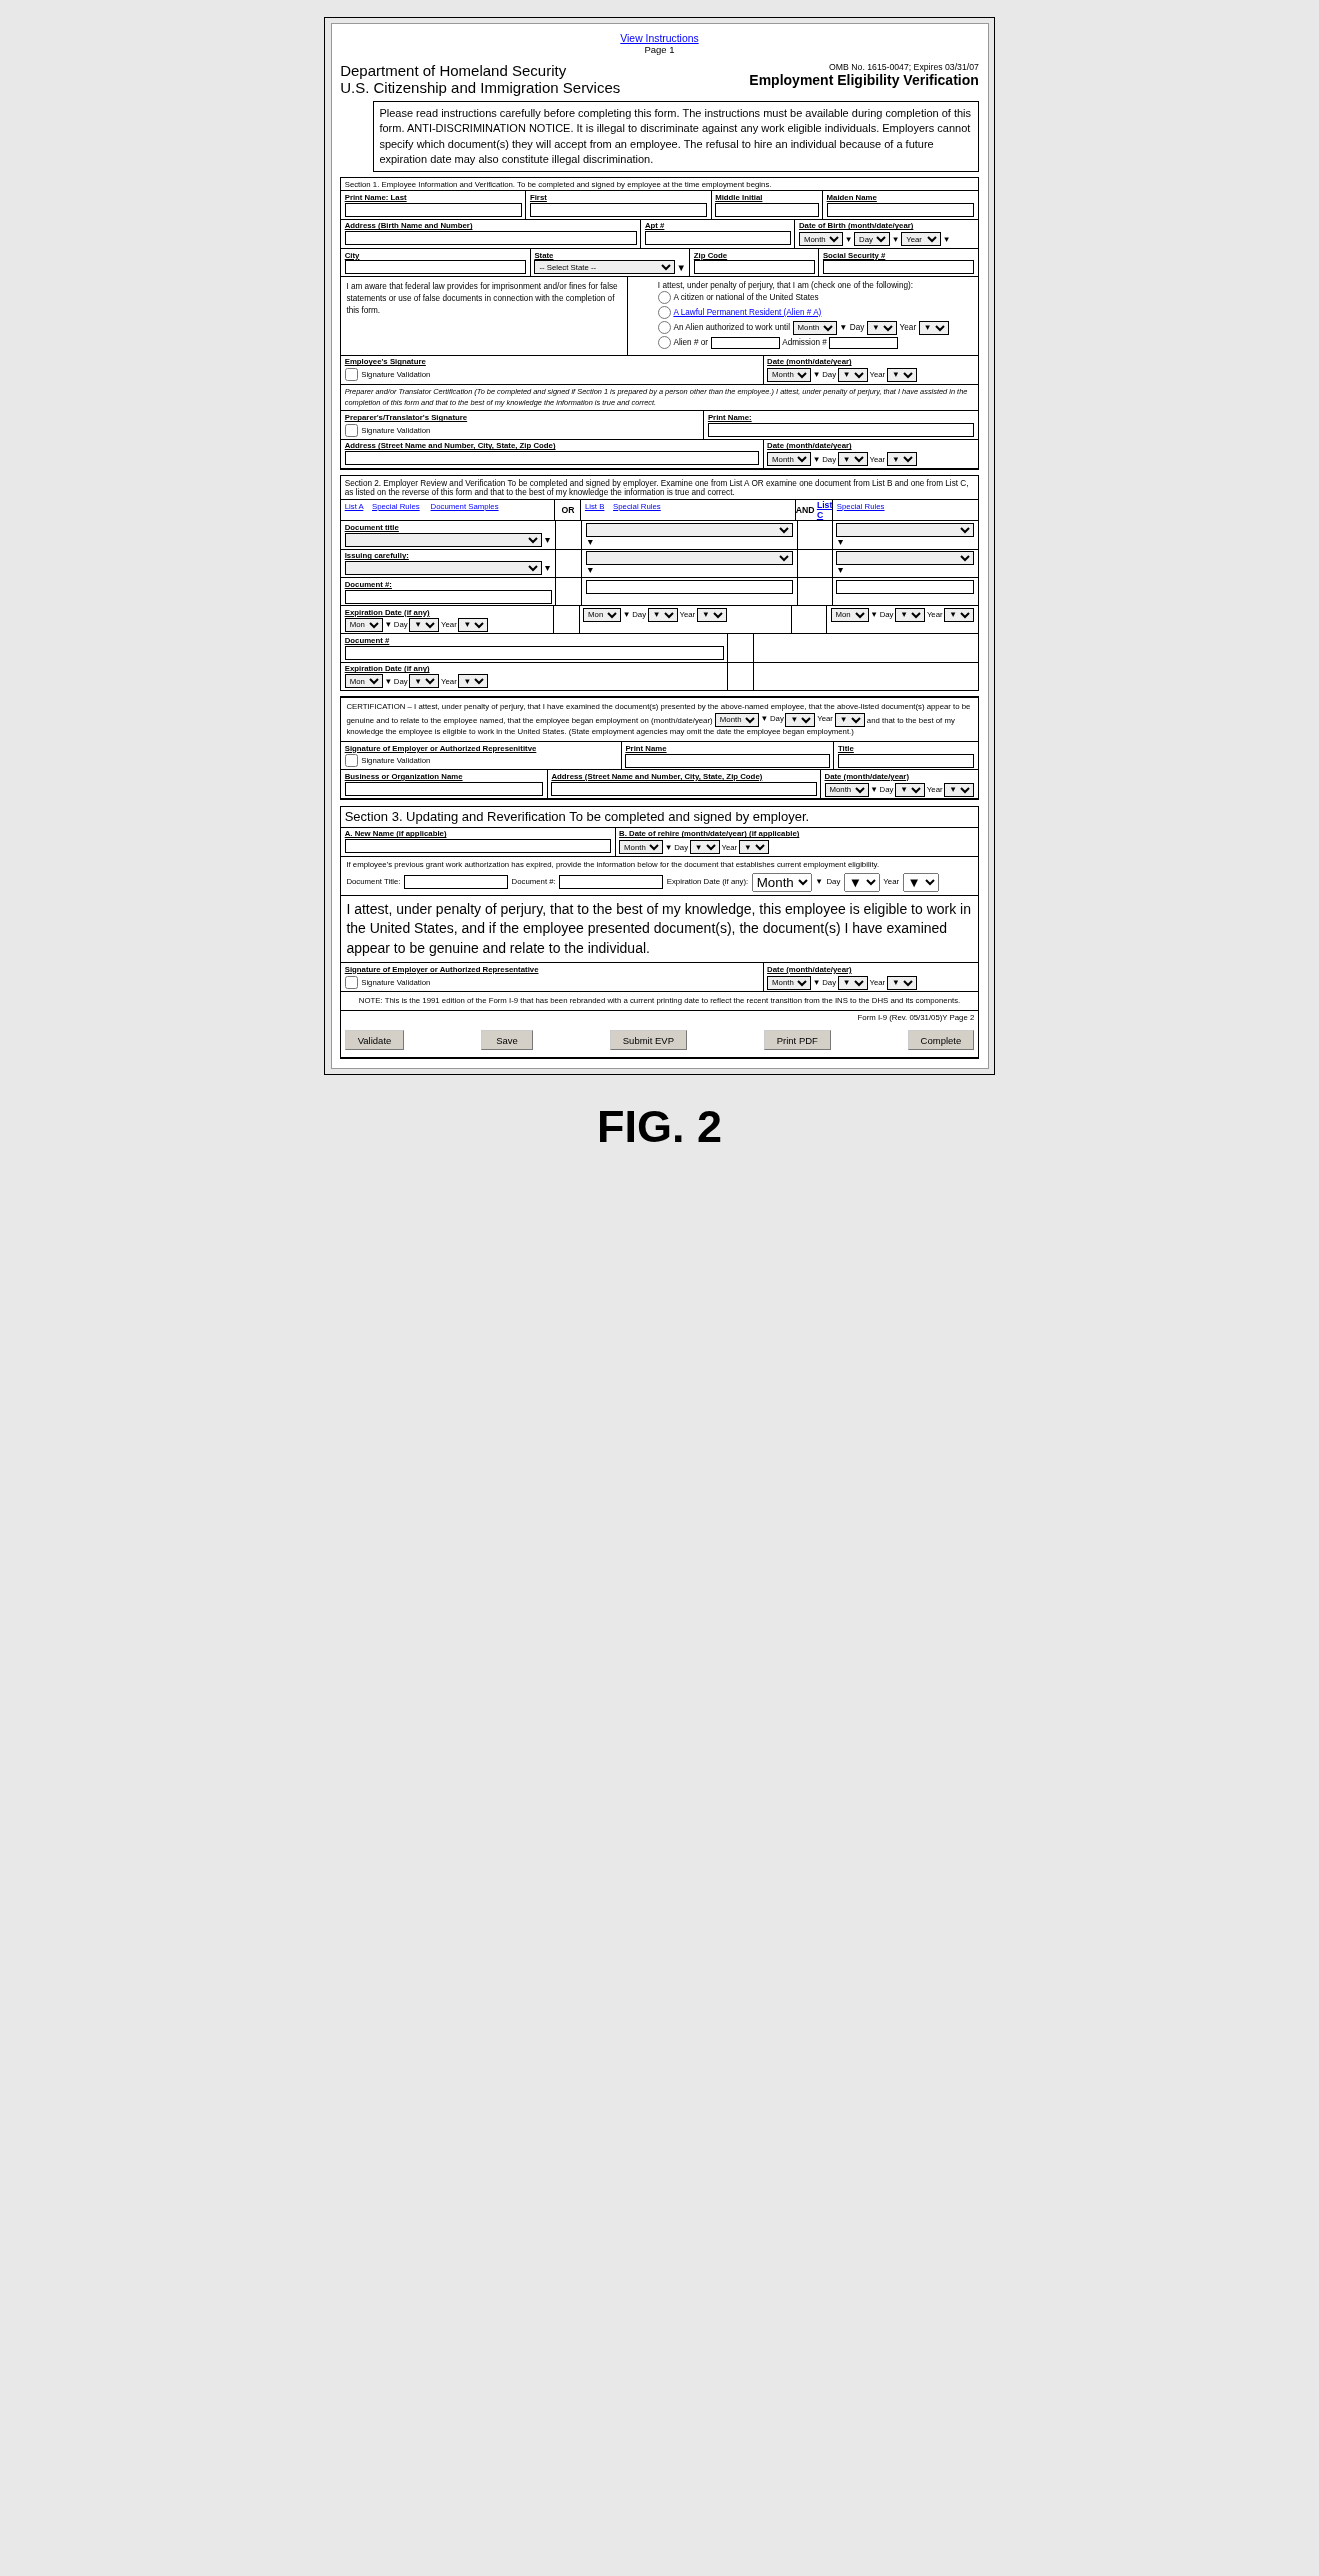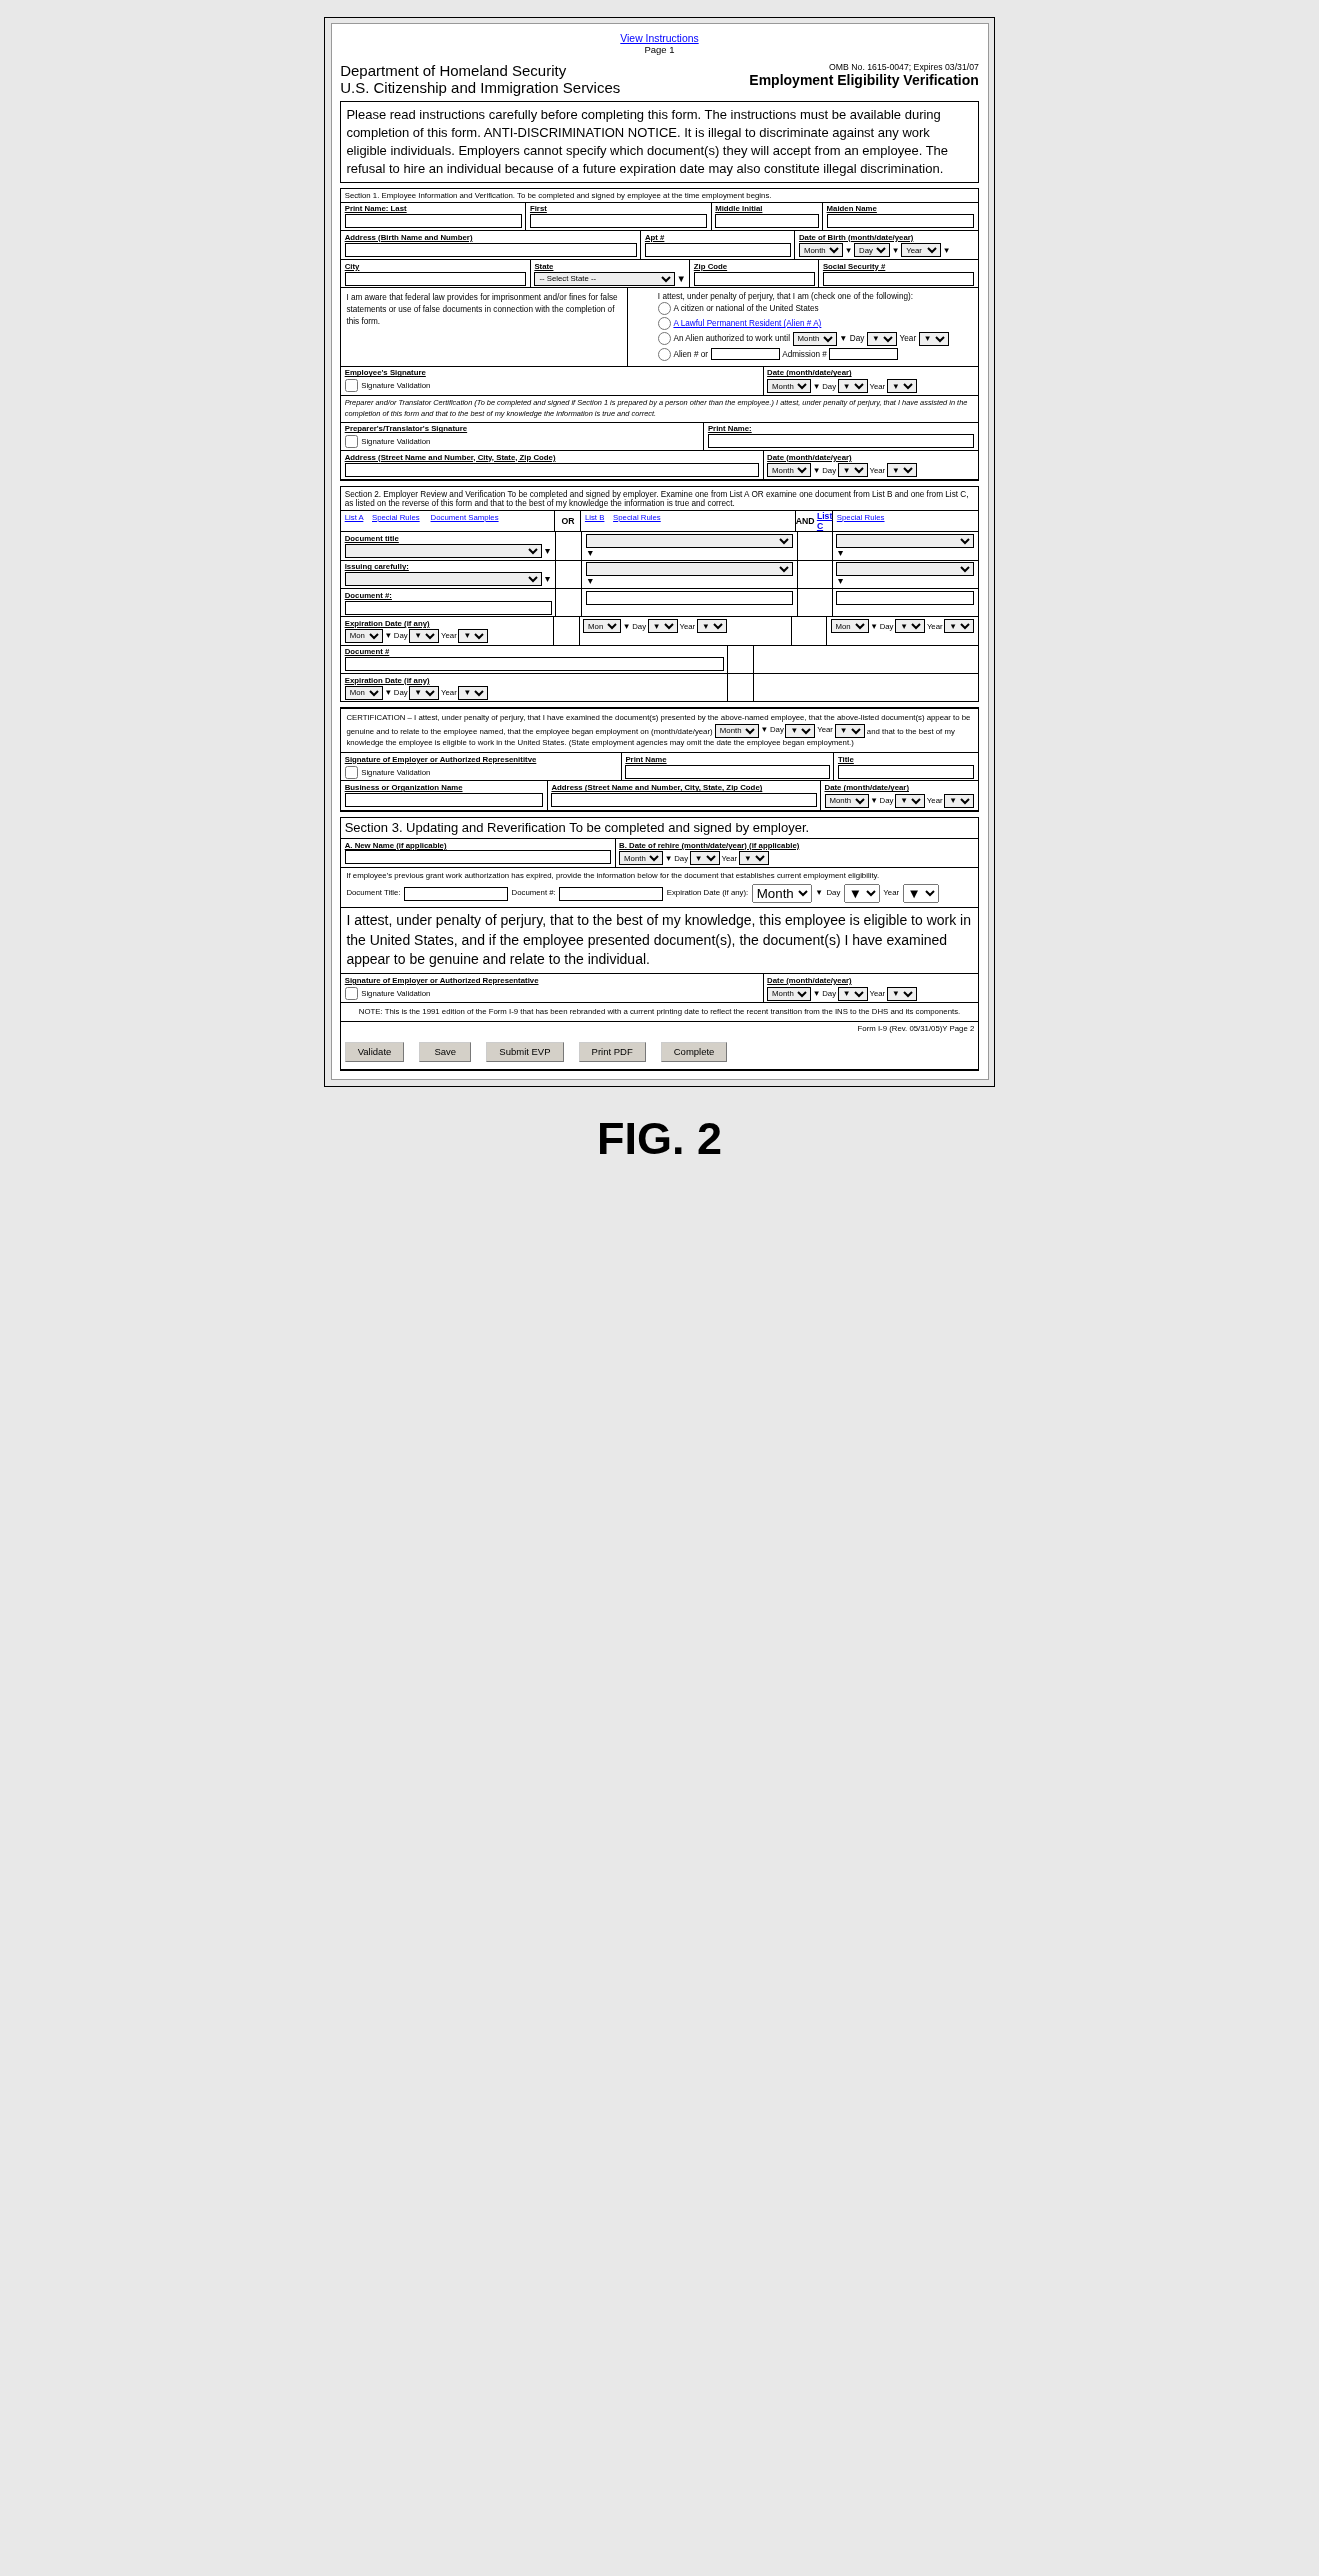--- a/index.html
+++ b/index.html
@@ -35,23 +35,24 @@
       justify-content: space-between;
       margin-bottom: 5.2px;
       align-items: flex-start;
     }
     .header-left { font-size: 15px; }
     .header-right { font-size: 8.7px; text-align: right; }
     .header-right .evp-title { font-size: 14px; font-weight: bold; }
     .notice-box {
       border: 0.9px solid #000;
       padding: 3.5px 5.2px;
-      font-size: 13px;
+      font-size: 11px;
       margin-bottom: 5.2px;
       line-height: 1.4;
+      margin-left: 33px;
     }
     .section-box {
       border: 0.9px solid #000;
       margin-bottom: 0;
     }
     .section-header {
       background: #fff;
       border-bottom: 0.9px solid #000;
       padding: 1.7px 3.5px;
       font-size: 7.8px;
@@ -297,22 +298,22 @@
     .sig2-cell:last-child { border-right: none; }
     .note-box {
       padding: 3.5px 5.2px;
       font-size: 7.8px;
       text-align: center;
       border-bottom: 0.9px solid #000;
       line-height: 1.4;
     }
     .button-row {
       display: flex;
-      justify-content: flex-start;
-      gap: 15px;
+      justify-content: space-between;
+      gap: 7px;
       padding: 7px 3.5px;
       border-bottom: 0.9px solid #000;
       align-items: center;
     }
     .form-button {
       padding: 3.5px 12px;
       border: 1.7px outset #ccc;
       background: #d4d0c8;
       font-size: 9.5px;
       cursor: pointer;

